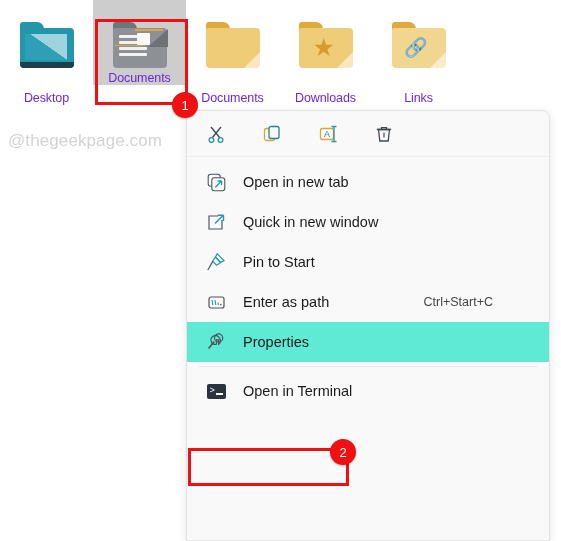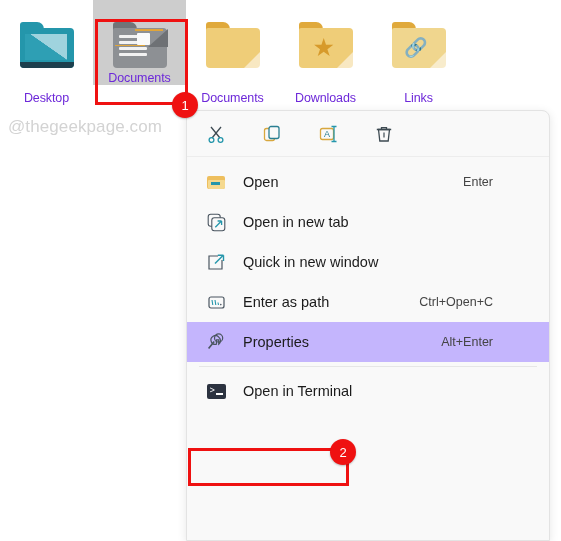--- a/index.html
+++ b/index.html
@@ -144,21 +144,21 @@
   .ic-links .ftab  { background: #e0a93b; }
   .ic-links .chain {
     position: absolute; left: 17px; top: 18px;
     font-size: 19px; line-height: 19px; color: #d79a2b;
     letter-spacing: -2px;
   }
 
   
   #watermark {
     position: absolute;
-    left: 8px; top: 117px;
+    left: 8px; top: 131px;
     font-size: 17px;
     color: #d3d3d3;
     letter-spacing: 0.1px;
     white-space: nowrap;
     user-select: none;
   }
 
   
   #context-menu {
     position: absolute;
@@ -185,21 +185,21 @@
     display: flex; align-items: center; justify-content: center;
   }
   .menu-list { padding-top: 5px; }
   .menu-item {
     height: 40px;
     display: flex;
     align-items: center;
     padding: 0 14px 0 16px;
     position: relative;
   }
-  .menu-item.highlight { background: #c4b5fd; }
+  .menu-item.highlight { background: #5eead4; }
   .mi-icon {
     width: 26px; height: 22px;
     display: flex; align-items: center; justify-content: center;
     flex: 0 0 26px;
   }
   .mi-label {
     margin-left: 14px;
     font-size: 14.5px;
     color: #1b1b1b;
     white-space: nowrap;
@@ -377,31 +377,20 @@
         <line x1="2.8" y1="5.5" x2="17.2" y2="5.5" stroke="#3d4a52" stroke-width="1.3"></line>
         <path d="M7.5 5.5 V3.6 H12.5 V5.5" fill="none" stroke="#3d4a52" stroke-width="1.3"></path>
         <line x1="10" y1="8.5" x2="10" y2="13.5" stroke="#3d4a52" stroke-width="1.2"></line>
       </svg>
     </div>
 
   </div>
 
   <div class="menu-list">
 
-    <div class="menu-item">
-      <span class="mi-icon">
-        <span class="openfolder">
-            <span class="of-back"></span>
-            <span class="of-front"></span>
-            <span class="of-line"></span>
-          </span>
-      </span>
-      <span class="mi-label">Open</span>
-      <span class="mi-shortcut">Enter</span>
-    </div>
 
     <div class="menu-item">
       <span class="mi-icon">
         <svg width="19" height="19" viewBox="0 0 19 19">
           <rect x="1.2" y="1.2" width="12" height="12" rx="2.5" fill="none" stroke="#4a5560" stroke-width="1.1"></rect>
           <rect x="4.8" y="4.8" width="13" height="13" rx="2.5" fill="#f9f9f9" stroke="#4a5560" stroke-width="1.1"></rect>
           <line x1="8.3" y1="14.2" x2="14.2" y2="8.3" stroke="#2496ab" stroke-width="1.3"></line>
           <path d="M14.6 8 L14.6 12 M14.6 8 L10.6 8" stroke="#2496ab" stroke-width="1.3" fill="none"></path>
         </svg>
       </span>
@@ -416,46 +405,56 @@
           <path d="M2 7 V3 H11" fill="none" stroke="#4a5560" stroke-width="1.2"></path>
           <line x1="8" y1="10.5" x2="16" y2="2.6" stroke="#2496ab" stroke-width="1.4"></line>
           <path d="M16.5 2.2 L16.5 8 M16.5 2.2 L10.8 2.2" stroke="#2496ab" stroke-width="1.4" fill="none"></path>
         </svg>
       </span>
       <span class="mi-label">Quick in new window</span>
       <span class="mi-shortcut"></span>
     </div>
 
 
+    <div class="menu-item">
+      <span class="mi-icon">
+        <svg width="20" height="20" viewBox="0 0 20 20">
+          <path d="M11.2 1.8 L18 8.6 L14.6 10.4 L9.4 5.2 Z" fill="none" stroke="#2496ab" stroke-width="1.2"></path>
+          <path d="M9.4 5.2 L14.6 10.4 L10.6 13.2 L6.6 9.2 Z" fill="none" stroke="#2496ab" stroke-width="1.2"></path>
+          <line x1="6.8" y1="9.4" x2="1.8" y2="18" stroke="#4a5560" stroke-width="1.2"></line>
+        </svg>
+      </span>
+      <span class="mi-label">Pin to Start</span>
+      <span class="mi-shortcut"></span>
+    </div>
 
 
     <div class="menu-item">
       <span class="mi-icon">
         <svg width="19" height="19" viewBox="0 0 19 19">
           <rect x="2" y="4" width="15" height="11" rx="2" fill="none" stroke="#4a5560" stroke-width="1.2"></rect>
           <line x1="5" y1="7" x2="5.8" y2="12" stroke="#2496ab" stroke-width="1.1"></line>
           <line x1="8" y1="7" x2="8.8" y2="12" stroke="#2496ab" stroke-width="1.1"></line>
           <line x1="11" y1="9.5" x2="11.5" y2="12" stroke="#2496ab" stroke-width="1.1"></line>
           <circle cx="13.8" cy="11.6" r="0.8" fill="#4a5560"></circle>
         </svg>
       </span>
       <span class="mi-label">Enter as path</span>
-      <span class="mi-shortcut">Ctrl+Open+C</span>
+      <span class="mi-shortcut">Ctrl+Start+C</span>
     </div>
 
     <div class="menu-item highlight">
       <span class="mi-icon">
         <svg width="20" height="20" viewBox="0 0 20 20">
           <path d="M13.2 2.4 a4.4 4.4 0 1 0 3.3 6.6 l-3.0 -3.0 1.6 -1.6 3.0 3.0 a4.4 4.4 0 0 0 -4.9 -5.0 Z" transform="translate(-2,-0.5) rotate(45 10 6)" fill="none" stroke="#4a5560" stroke-width="1.2"></path>
           <line x1="8.2" y1="9.5" x2="2.6" y2="16.6" stroke="#4a5560" stroke-width="1.6"></line>
           <circle cx="12.6" cy="6.0" r="4.1" fill="none" stroke="#4a5560" stroke-width="1.2"></circle>
         </svg>
       </span>
       <span class="mi-label">Properties</span>
-      <span class="mi-shortcut">Alt+Enter</span>
     </div>
 
     <div class="menu-sep"></div>
 
     <div class="menu-item">
       <span class="mi-icon">
         <span class="terminal-ic">
             <span class="t-caret">&gt;</span>
             <span class="t-bar"></span>
           </span>

